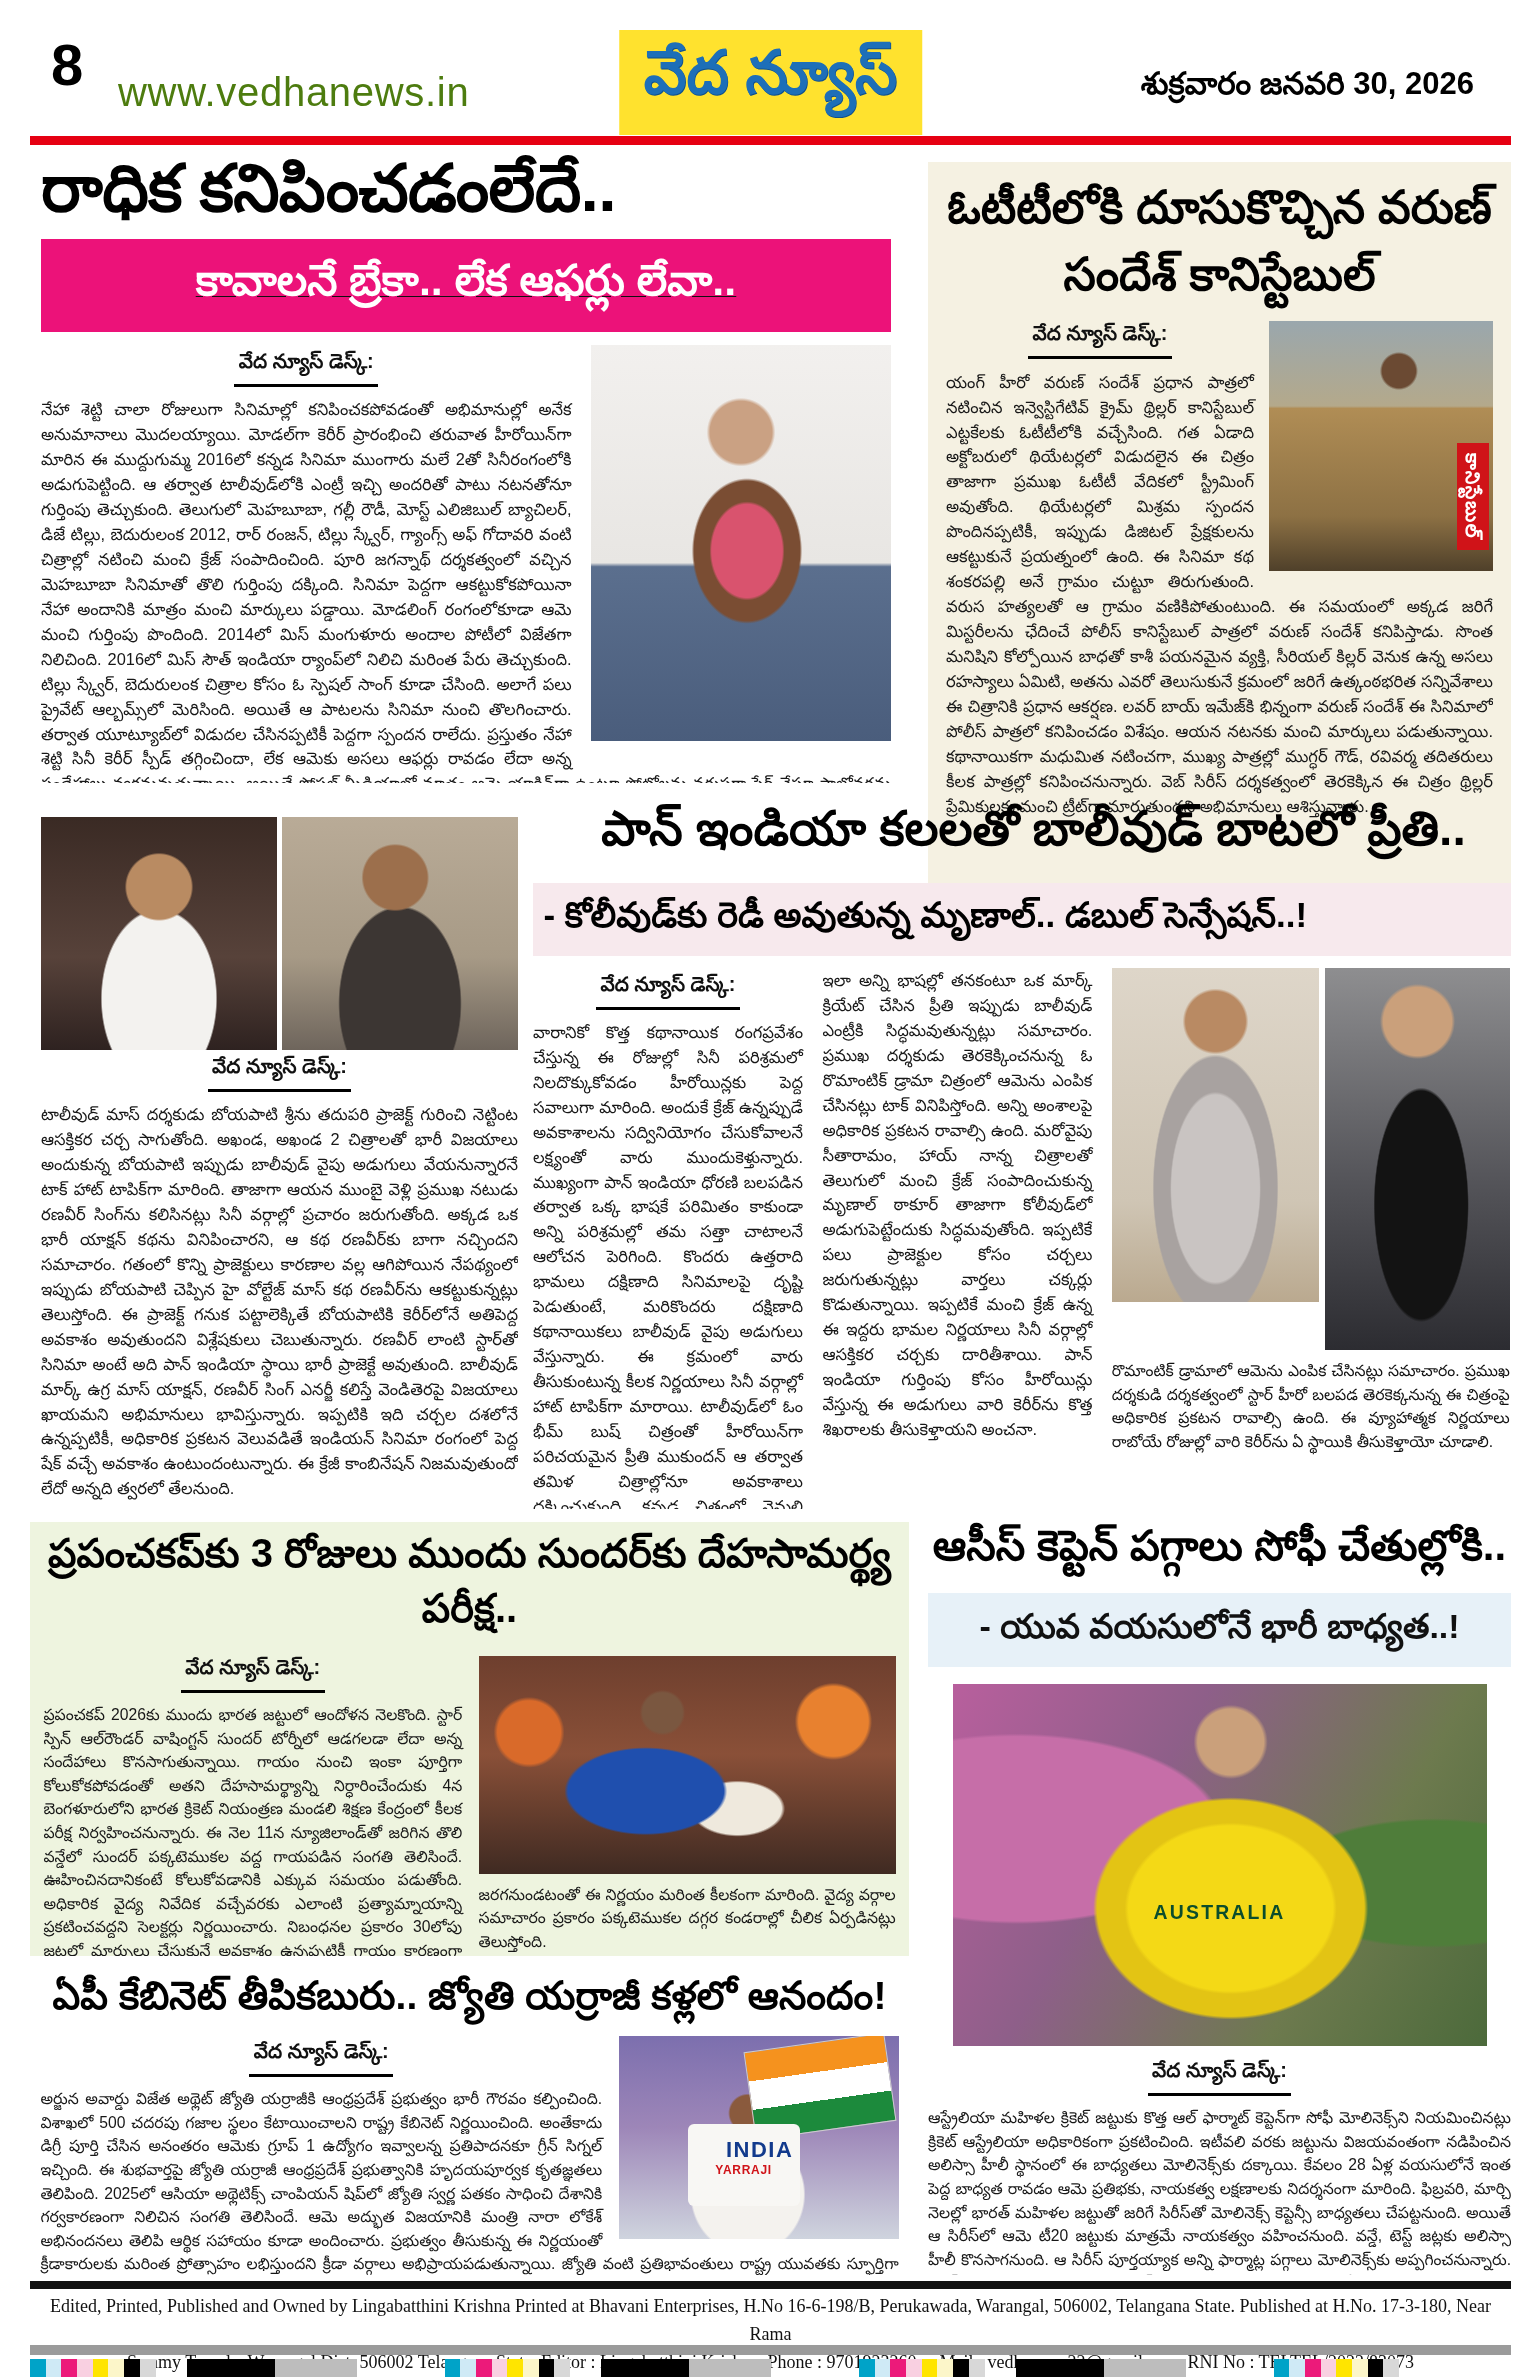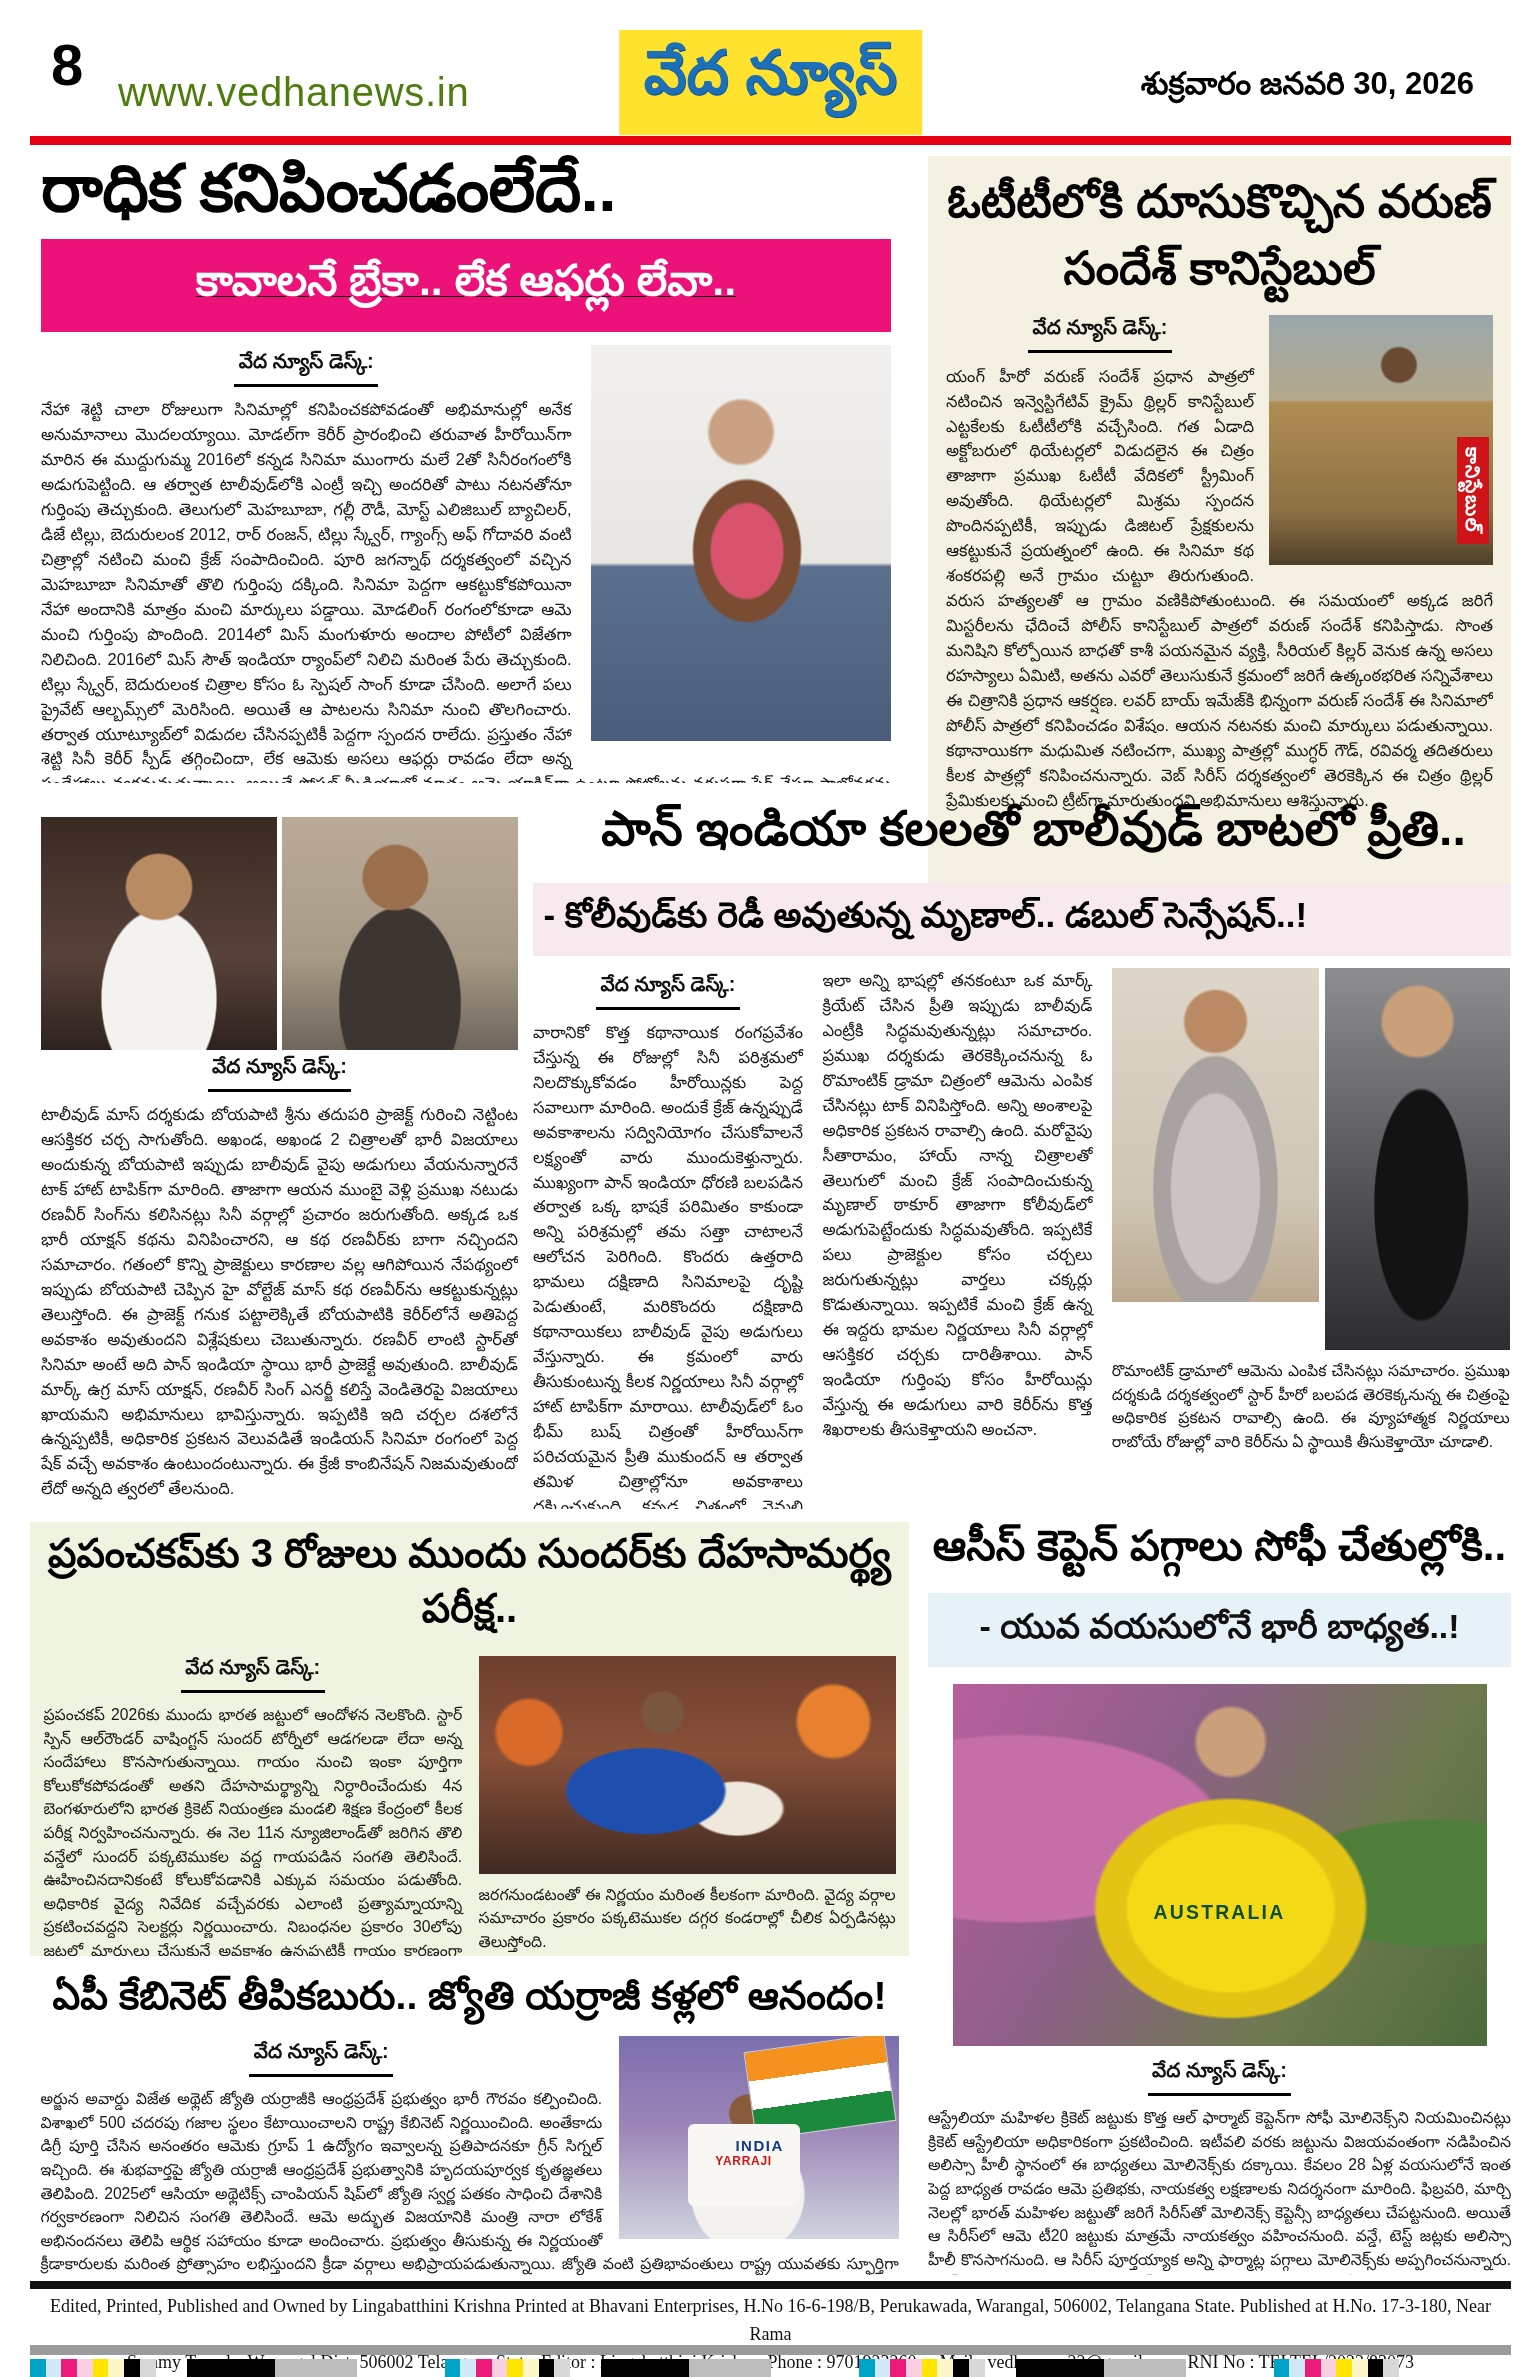--- a/index.html
+++ b/index.html
@@ -33,21 +33,21 @@
   #radhika-band span { color:#fff; font-weight:bold; font-size:43px; white-space:nowrap; }
   #radhika-content { margin-top:13.4px; overflow:hidden; }
   #radhika-photo { float:right; width:300px; height:396px; margin:0 0 9px 19.4px;
     background:
       radial-gradient(circle at 50% 22%, #caa183 0 9%, transparent 10%),
       radial-gradient(ellipse at 52% 52%, #d9536e 0 16%, #7a4d33 17% 24%, transparent 25%),
       linear-gradient(180deg,#f2f0ee 0%,#e8e6e3 55%,#5b6f8e 56%,#4a5d7c 100%);
   }
 
   
-  #art-varun { left:928px; top:156px; width:583px; height:779px; background:#f5f1e2; padding:12px 18px; overflow:hidden; }
+  #art-varun { left:928px; top:162px; width:583px; height:779px; background:#f5f1e2; padding:12px 18px; overflow:hidden; }
   #art-varun .headline { font-size:46px; line-height:1.45; text-align:center; }
   #varun-content { margin-top:10.4px; overflow:hidden; }
   #varun-poster { float:right; width:224px; height:250px; margin:3px 0 7.5px 15px;
     background:
       radial-gradient(circle at 58% 20%, #6b4a33 0 7%, transparent 8%),
       linear-gradient(180deg,#9aa7ad 0%,#b4a98b 34%,#b08d55 35%,#8d7144 78%,#4f402a 100%);
   }
   #varun-poster .poster-label { position:absolute; right:4.5px; bottom:21px; background:#d01318; color:#fff;
     font-weight:bold; font-size:19.4px; writing-mode:vertical-rl; padding:10.4px 3px; letter-spacing:1.5px; }
 
@@ -124,21 +124,21 @@
   #jyothi-content { margin-top:7.5px; overflow:hidden; }
   #jyothi-photo { float:right; width:280px; height:203px; margin:0 0 6px 16.4px;
     background:
       radial-gradient(circle at 46% 38%, #8a5a3d 0 9%, transparent 10%),
       radial-gradient(ellipse at 46% 78%, #f4f2ee 0 26%, transparent 27%),
       linear-gradient(180deg,#7c6fae 0%,#9d86b8 45%,#cfd4de 100%); }
   #jyothi-flag { position:absolute; right:7.5px; top:6px; width:142px; height:89px; transform:rotate(-8deg);
     background:linear-gradient(180deg,#f5921e 0 33%,#ffffff 33% 66%,#1c8a3c 66% 100%); border:0.7px solid #ccc; }
   #jyothi-jersey { position:absolute; left:69px; top:88px; width:112px; height:82px; background:#f8f7f4;
     text-align:center; font-weight:bold; color:#123a8c; border-radius:6px; }
-  #jyothi-jersey .j1 { font-size:15px; margin-top:13.4px; letter-spacing:1.5px;padding-left:32px; }
+  #jyothi-jersey .j1 { font-size:22px; margin-top:13.4px; letter-spacing:1.5px;padding-left:32px; }
   #jyothi-jersey .j2 { font-size:12px; color:#d01318; letter-spacing:0.7px; }
   #art-jyothi .bodytext { font-size:15.7px; line-height:1.5; }
 
   
   #footer-bar { left:30px; right:30px; top:2281px; height:7.5px; background:#111; }
   #footer-lines { left:30px; right:30px; top:2293px; text-align:center;
     font-family:"Liberation Serif", serif; font-size:18px; line-height:1.55; color:#111; }
   #footer-gray { left:30px; right:30px; top:2345px; height:9.7px; background:#9b9b9b; }
   #reg-strip { left:30px; right:30px; top:2359px; height:18.6px; display:flex; align-items:stretch; }
   .reg-swatch { width:15.7px; height:100%; }

